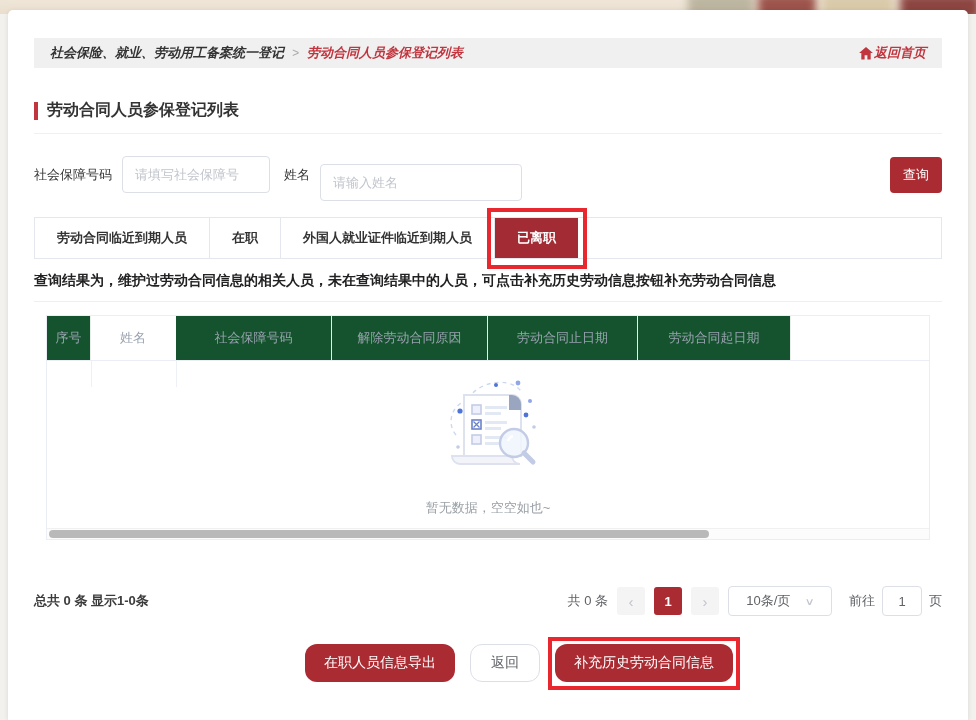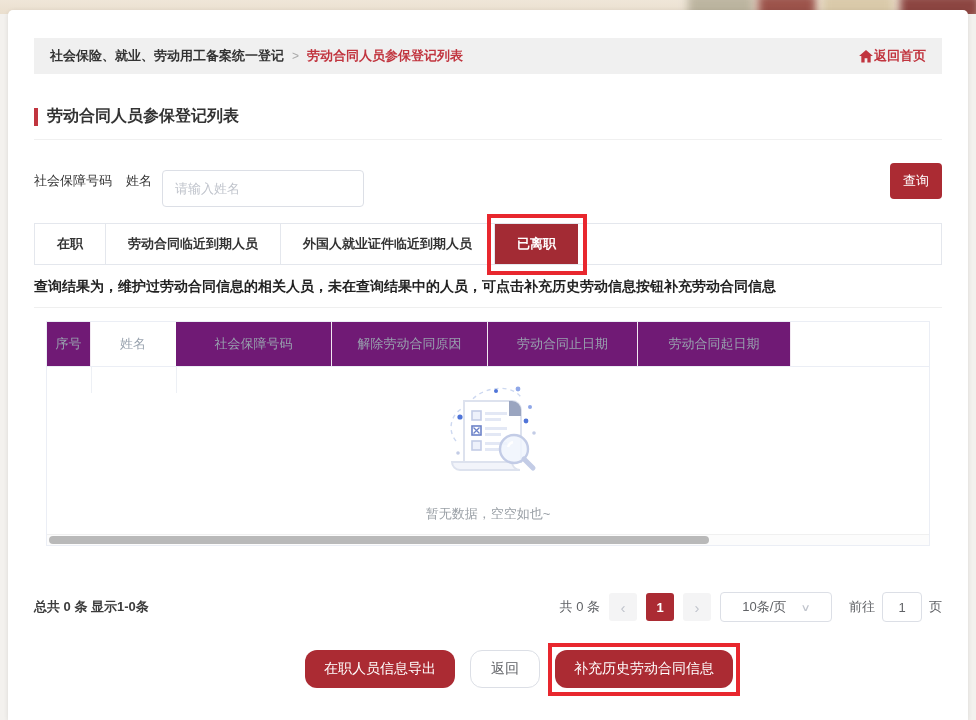--- a/index.html
+++ b/index.html
@@ -26,25 +26,25 @@
   .card {
     position: absolute; left: 8px; right: 8px; top: 10px; bottom: 0;
     background: #ffffff;
     border-radius: 5px 5px 0 0;
     box-shadow: 0 1px 5px rgba(0,0,0,.10);
     padding: 0 26px;
   }
 
   
   .breadcrumb-bar {
-    margin-top: 28px; height: 36px;
+    margin-top: 28px; height: 30px;
     background: #f0f0f0;
     display: flex; align-items: center;
     padding: 12px 16px;
-    font-size: 13px; color: #333; font-weight: bold;
+    font-size: 13px; color: #333; font-weight: bold; font-style: italic;
   }
   .crumb-sep { color: #a9a9a9; margin: 0 8px; font-weight: normal; font-size: 12px; }
   .crumb-current { color: #c1353f; }
   .home-link { margin-left: auto; display: flex; align-items: center; gap: 1px; color: #c1353f; cursor: pointer; }
   .home-link svg { display: block; }
 
   
   .title-row { margin-top: 32px; display: flex; align-items: center; gap: 9px; }
   .title-bar-mark { width: 4px; height: 18px; background: #c1353f; }
   .page-title { font-size: 16px; font-weight: bold; color: #333; }
@@ -83,21 +83,21 @@
   .tab.active .annotation-box { left: -8px; right: -9px; top: -10px; bottom: -11px; }
 
   
   .notice { margin-top: 13px; font-size: 14px; font-weight: bold; color: #222; }
   .divider2 { border-top: 1px solid #efefef; margin-top: 11px; }
 
   
   .table-wrap { margin: 13px 12px 0 12px; border: 1px solid #ebeef5; }
   .thead { display: flex; height: 44px; }
   .th {
-    background: #701a75; color: #98a2ae; font-size: 13px;
+    background: #14532d; color: #98a2ae; font-size: 13px;
     display: flex; align-items: center; justify-content: center;
     border-right: 1px solid rgba(255,255,255,.9);
     white-space: nowrap;
   }
   .th:nth-child(1) { width: 44px; }
   .th:nth-child(2) { width: 85px; background: #ffffff; }
   .th:nth-child(3) { width: 156px; }
   .th:nth-child(4) { width: 156px; }
   .th:nth-child(5) { width: 150px; }
   .th:nth-child(6) { width: 153px; }
@@ -121,21 +121,21 @@
     width: 28px; height: 28px; border-radius: 3px; background: #f4f4f5;
     display: flex; align-items: center; justify-content: center;
     color: #c0c4cc; font-size: 15px; cursor: pointer; user-select: none;
   }
   .page-num {
     width: 28px; height: 28px; border-radius: 3px; background: #ab2b33;
     color: #fff; font-size: 13px; font-weight: bold;
     display: flex; align-items: center; justify-content: center; cursor: pointer;
   }
   .page-size-select {
-    width: 112px; height: 30px; border: 1px solid #dcdfe6; border-radius: 4px;
+    width: 104px; height: 30px; border: 1px solid #dcdfe6; border-radius: 4px;
     display: flex; align-items: center; justify-content: center; gap: 16px;
     font-size: 13px; color: #606266; cursor: pointer; background: #fff;
   }
   .select-chevron { color: #c0c4cc; font-size: 10px; transform: scaleX(1.4); }
   .goto-group { display: flex; align-items: center; gap: 7px; margin-left: 8px; }
   .goto-input {
     width: 40px; height: 30px; border: 1px solid #dcdfe6; border-radius: 4px;
     text-align: center; font-size: 13px; color: #606266; outline: none; font-family: inherit;
   }
 
@@ -172,28 +172,29 @@
   </div>
 
   <div class="title-row">
     <span class="title-bar-mark"></span>
     <span class="page-title">劳动合同人员参保登记列表</span>
   </div>
   <div class="divider"></div>
 
   <div class="search-row">
     <span>社会保障号码</span>
+    <input class="ssn-input" type="text" placeholder="请填写社会保障号" style="">
     <span class="name-label">姓名</span>
     <input class="name-input" type="text" placeholder="请输入姓名" style="">
     <button class="query-btn">查询</button>
   </div>
 
   <div class="tabs">
+    <div class="tab">劳动合同临近到期人员</div>
     <div class="tab">在职</div>
-    <div class="tab">劳动合同临近到期人员</div>
     <div class="tab">外国人就业证件临近到期人员</div>
     <div class="tab active">
       <span>已离职</span>
       <span class="annotation-box"></span>
     </div>
   </div>
 
   <div class="notice">查询结果为，维护过劳动合同信息的相关人员，未在查询结果中的人员，可点击补充历史劳动信息按钮补充劳动合同信息</div>
   <div class="divider2"></div>
 

